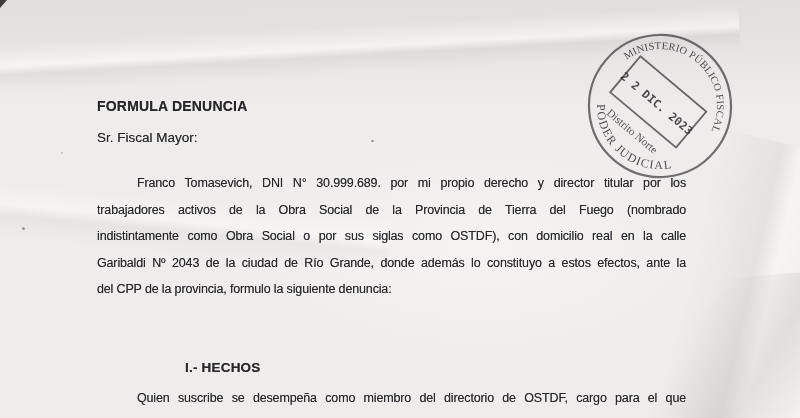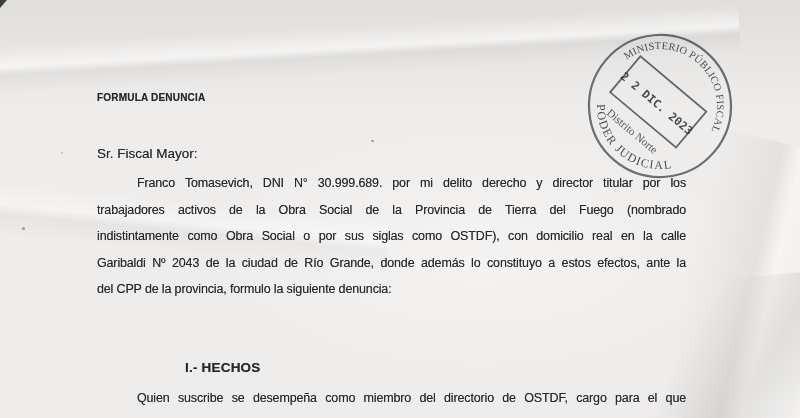--- a/index.html
+++ b/index.html
@@ -51,25 +51,25 @@
   #speck-2{left:371px;top:140px;width:3px;height:2px;}
   #speck-3{left:61px;top:152px;width:2px;height:2px;opacity:.6;}
 
   
   .doc{
     position:absolute;
     color:#26262b;
     text-shadow:0 0 0.5px rgba(38,38,43,0.55);
   }
   #doc-heading{
-    left:97px;top:92px;
-    font-size:10px;font-weight:bold;letter-spacing:0.2px;
+    left:97px;top:98px;
+    font-size:14px;font-weight:bold;letter-spacing:0.2px;
   }
   #salutation{
-    left:97px;top:146px;
+    left:97px;top:130px;
     font-size:13.5px;
     text-align:right;
   }
   #paragraph-1{
     left:97px;top:170px;width:589px;
     font-size:12.5px;letter-spacing:-0.15px;
   }
   #paragraph-1 .line, #paragraph-2 .line{
     height:26.5px;line-height:26.5px;white-space:normal;
   }
@@ -104,21 +104,21 @@
   <div class="crease" id="sheen-center"></div>
   <div id="corner-wedge"></div>
   <div class="speck" id="speck-1"></div>
   <div class="speck" id="speck-2"></div>
   <div class="speck" id="speck-3"></div>
 
   <div class="doc" id="doc-heading">FORMULA DENUNCIA</div>
   <div class="doc" id="salutation">Sr. Fiscal Mayor:</div>
 
   <div class="doc" id="paragraph-1">
-    <div class="line jline indent">Franco Tomasevich, DNI N° 30.999.689. por mi delito derecho y director titular por los</div>
+    <div class="line jline indent">Franco Tomasevich, DNI N° 30.999.689. por mi propio derecho y director titular por los</div>
     <div class="line jline">trabajadores activos de la Obra Social de la Provincia de Tierra del Fuego (nombrado</div>
     <div class="line jline">indistintamente como Obra Social o por sus siglas como OSTDF), con domicilio real en la calle</div>
     <div class="line jline">Garibaldi Nº 2043 de la ciudad de Río Grande, donde además lo constituyo a estos efectos, ante la</div>
     <div class="line jline-end">del CPP de la provincia, formulo la siguiente denuncia:</div>
   </div>
 
   <div class="doc" id="section-heading">I.- HECHOS</div>
 
   <div class="doc" id="paragraph-2">
     <div class="line jline indent">Quien suscribe se desempeña como miembro del directorio de OSTDF, cargo para el que</div>

